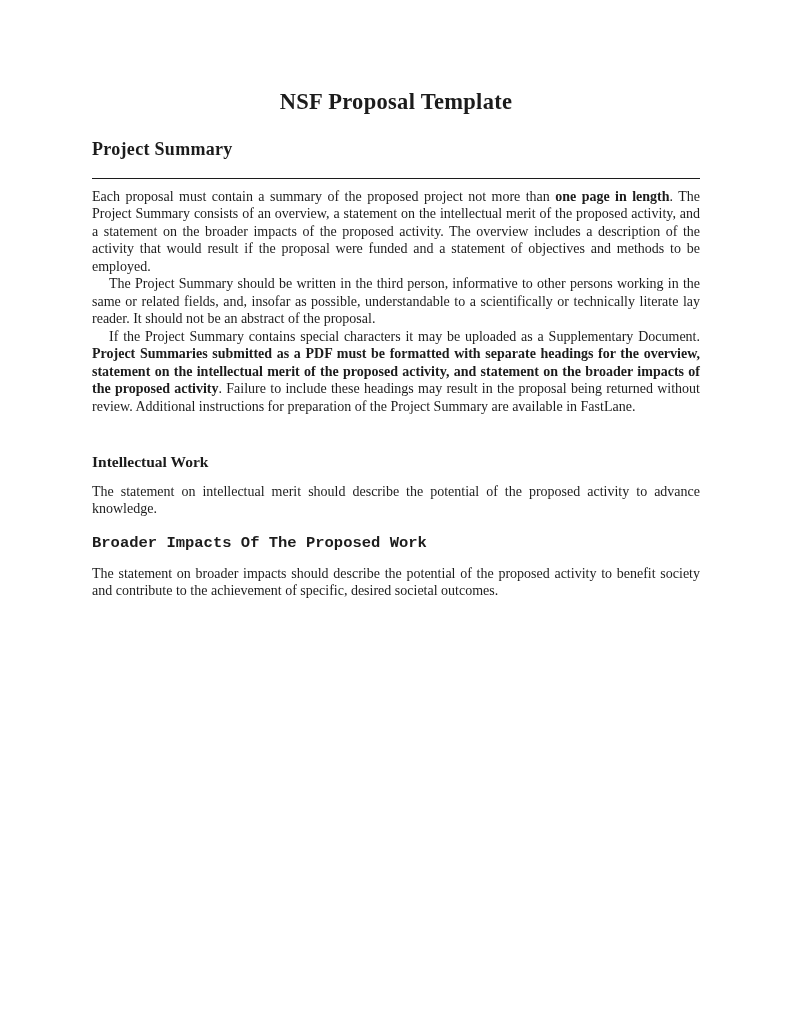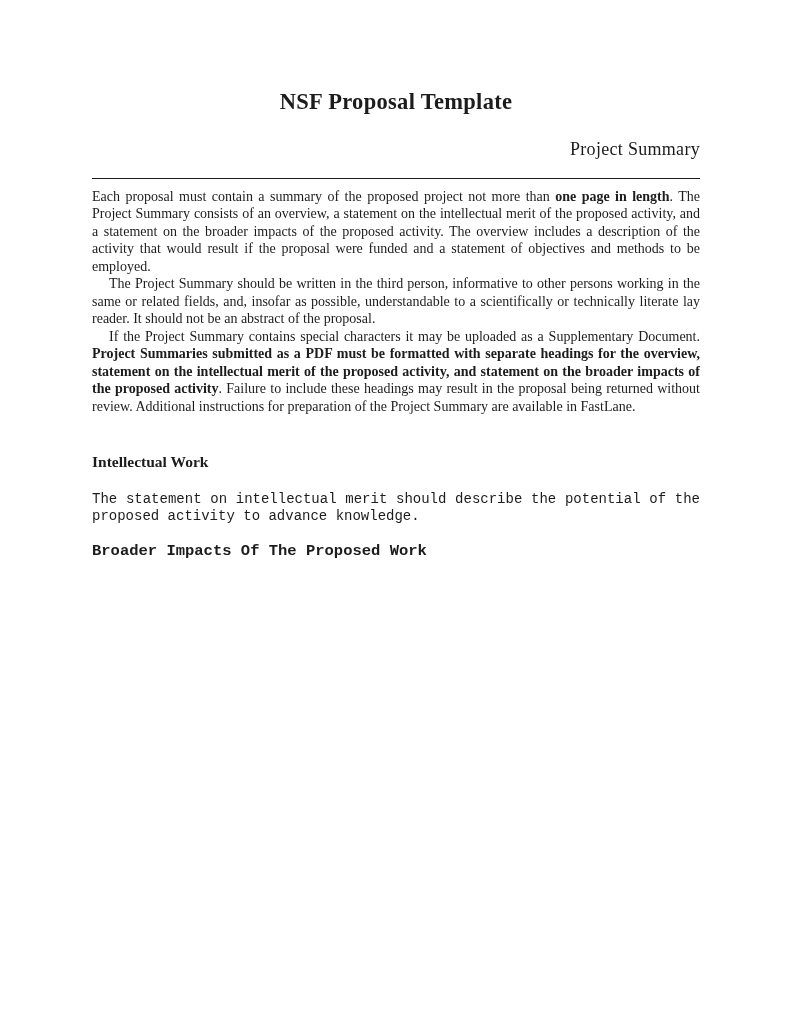--- a/index.html
+++ b/index.html
@@ -27,22 +27,22 @@
     font-size: 22.5px;
     line-height: 1.2;
     font-weight: bold;
     text-align: center;
     letter-spacing: 0.3px;
   }
   .doc-subtitle {
     margin: 24px 0 0 0;
     font-size: 18px;
     line-height: 1.2;
-    font-weight: normal;
-    text-align: right;
+    font-weight: bold;
+    text-align: left;
     letter-spacing: 0.3px;
   }
   .title-rule {
     border: none;
     border-top: 1.5px solid #1c1c1c;
     margin: 17px 0 0 0;
   }
   .section-heading {
     margin: 0;
     font-size: 15.5px;
@@ -52,21 +52,21 @@
   .heading-overview { margin-top: 23px; }
   .heading-intellectual-merit { margin-top: 38px; }
   .heading-broader-impacts { margin-top: 17px; font-family: Liberation Mono, monospace; }
   .body-par {
     margin: 0;
     font-size: 14px;
     line-height: 17.5px;
     text-align: justify;
   }
   .first-par { margin-top: 9px; }
-  .after-heading { margin-top: 20px; font-family: Liberation Mono, monospace; }
+  .after-heading { margin-top: 12px; }
   .indent { text-indent: 17px; }
   .page-number {
     position: absolute;
     top: 956px;
     right: 100px;
     font-size: 13px;
     line-height: 1.2;
   }
 </style>
 </head>
@@ -92,18 +92,19 @@
 
     <section>
       <h3 class="section-heading heading-intellectual-merit">Intellectual Work</h3>
 
       <p class="body-par after-heading">The statement on intellectual merit should describe the potential of the proposed activity to advance knowledge.</p>
     </section>
 
     <section>
       <h3 class="section-heading heading-broader-impacts">Broader Impacts Of The Proposed Work</h3>
 
+      <p class="body-par after-heading">The statement on broader impacts should describe the potential of the proposed activity to benefit society and contribute to the achievement of specific, desired societal outcomes.</p>
     </section>
 
   </div>
 
   <div class="page-number">B–1</div>
 </div>
 
 </body></html>

